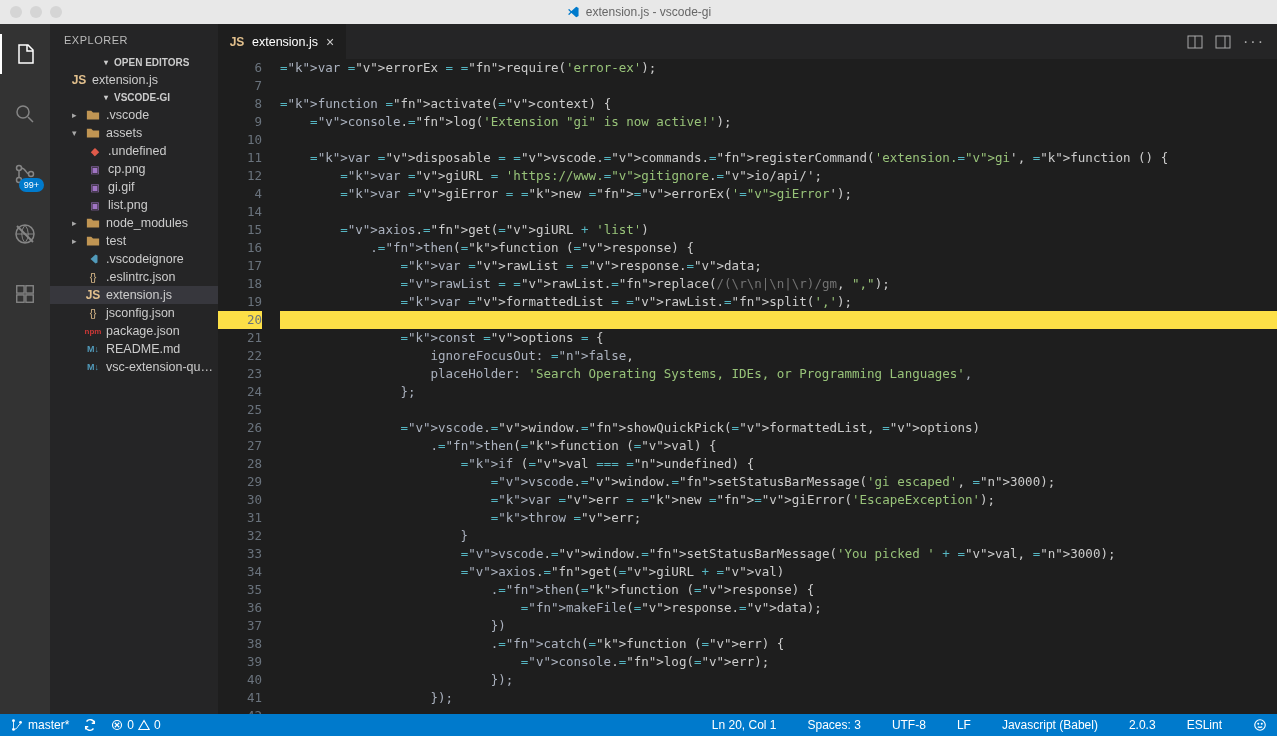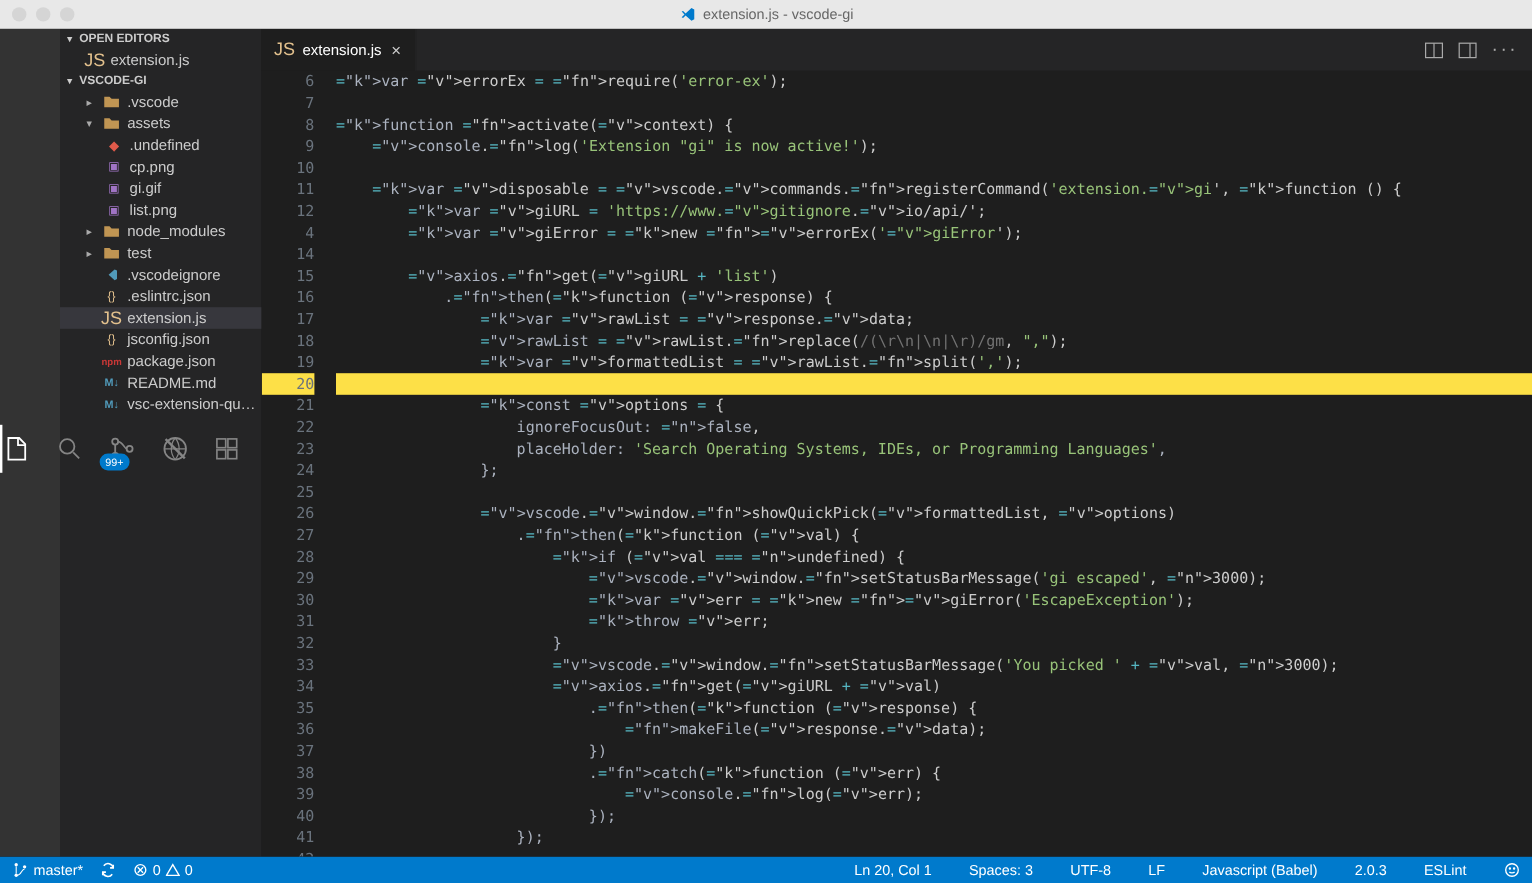--- a/index.html
+++ b/index.html
@@ -24,21 +24,21 @@
 }
 .traffic { display: flex; gap: 8px; padding-left: 10px; }
 .traffic span { width: 12px; height: 12px; border-radius: 50%; background: #d5d5d5; display: block; }
 .titlebar-title { position: absolute; left: 50%; transform: translateX(-50%); display: flex; align-items: flex-end; gap: 6px; }
 .titlebar-title svg { width: 14px; height: 14px; }
 .main { flex: 1; display: flex; overflow: hidden; }
 .activitybar {
   width: 50px;
   background: #333333;
   display: flex;
-  flex-direction: row;
+  flex-direction: column;
   align-items: center;
   padding-top: 10px;
   gap: 20px;
 }
 .activitybar .ab-item {
   width: 50px; height: 40px;
   display: flex; align-items: center; justify-content: center;
   color: #858585; cursor: pointer;
   position: relative;
 }
@@ -59,36 +59,37 @@
   color: #bbb;
   letter-spacing: 0.5px;
 }
 .section-header {
   padding: 3px 4px;
   font-size: 10px;
   font-weight: 700;
   color: #ccc;
   display: flex; align-items: center; gap: 4px;
   cursor: pointer;
+  margin-left: 48px;
 }
 .section-header::before { content: "▾"; font-size: 8px; margin: 0 2px; }
 .file-row {
   display: flex; align-items: center; gap: 6px;
   padding: 2px 0 2px 16px;
   font-size: 12.5px;
   color: #ccc;
   cursor: pointer;
   white-space: nowrap; overflow: hidden; text-overflow: ellipsis;
 }
 .file-row.selected { background: #37373d; }
 .file-row.indent1 { padding-left: 22px; }
 .file-row.indent2 { padding-left: 38px; }
 .file-row .twist { width: 8px; font-size: 9px; color: #aaa; }
 .icon-sm { width: 14px; height: 14px; flex-shrink: 0; display: inline-flex; align-items: center; justify-content: center; }
-.ic-js { color: #e2c08d; font-size: 15px; font-weight: normal; }
+.ic-js { color: #e2c08d; font-size: 12px; font-weight: bold; }
 .ic-folder { color: #c09553; }
 .ic-git { color: #e05a4a; font-size: 11px; }
 .ic-img { color: #a074c4; font-size: 10px; }
 .ic-json { color: #e2c08d; font-size: 10px; }
 .ic-md { color: #519aba; font-size: 9px; font-weight:bold; }
 .ic-vscode { color: #519aba; }
 
 .editor-area { flex: 1; display: flex; flex-direction: column; background: #1e1e1e; overflow: hidden;}
 .tabbar {
   height: 35px; background: #252526;
@@ -175,20 +176,21 @@
       <svg width="22" height="22" viewBox="0 0 24 24" fill="none" stroke="currentColor" stroke-width="1.5">
           <rect x="3" y="3" width="8" height="8"></rect>
           <rect x="13" y="3" width="8" height="8"></rect>
           <rect x="3" y="13" width="8" height="8"></rect>
           <rect x="13" y="13" width="8" height="8"></rect>
         </svg>
     </div>
   </div>
 
   <div class="sidebar">
+    <div class="sidebar-header">EXPLORER</div>
     <div class="section-header">OPEN EDITORS</div>
     <div class="file-row indent1">
       <span class="icon-sm ic-js">JS</span>
       <span>extension.js</span>
     </div>
     <div class="section-header">VSCODE-GI</div>
     <div id="tree">
         <div class="file-row indent1">
           <span class="twist">▸</span>
           <span class="icon-sm ic-folder">

